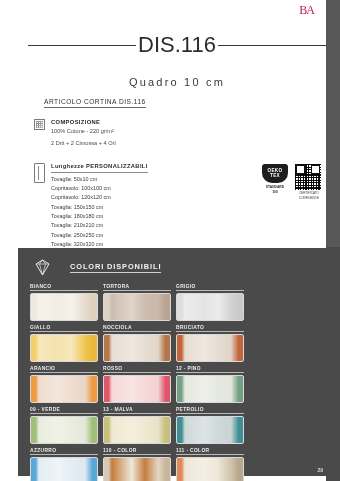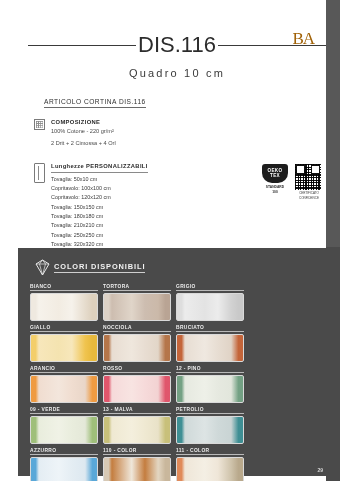--- a/index.html
+++ b/index.html
@@ -17,23 +17,23 @@
     position:absolute;top:0;right:0;width:14px;height:247px;
     background:#585858;
   }
   .right-bar-lower{
     position:absolute;top:247px;right:0;width:14px;height:234px;
     background:#4a4a4a;
   }
 
   
   .logo{
-    position:absolute;top:30px;right:26px;
+    position:absolute;top:4px;right:26px;
     font-family:"Liberation Serif", serif;
-    font-size:17px;letter-spacing:-1px;color:#a16207;
+    font-size:12px;letter-spacing:-1px;color:#be185d;
     line-height:1;
   }
 
   
   .title-wrap{
     position:absolute;top:32px;left:0;right:14px;
     text-align:center;
     padding-left:28px;
   }
   .title-row{
@@ -43,21 +43,21 @@
     position:absolute;top:13px;height:1px;background:#3a3a3a;
   }
   .rule-left{left:0;width:108px;}
   .rule-right{right:0;width:108px;}
   .title{
     font-size:22px;letter-spacing:0px;color:#2c2c2c;
     font-weight:400;line-height:26px;
   }
   .subtitle{
     font-size:11px;letter-spacing:2.2px;color:#3a3a3a;
-    margin-top:9px;
+    margin-top:18px;
   }
 
   
   .article{
     position:absolute;top:98px;left:44px;
     font-size:6.6px;letter-spacing:0.5px;color:#2f2f2f;
     border-bottom:0.7px solid #6a6a6a;
     padding-bottom:1.5px;
   }
 
@@ -124,21 +124,21 @@
   .qr::before{top:1px;left:1px;}
   .qr::after{top:1px;right:1px;}
   .qr-cap{font-size:3px;line-height:1.3;margin-top:1.5px;color:#3a3a3a;}
 
   
   .panel{
     position:absolute;left:18px;top:248px;width:308px;height:228px;
     background:#4a4a4a;
   }
   .panel-head{
-    display:flex;align-items:center;gap:1px;
+    display:flex;align-items:center;gap:17px;
     padding:10px 0 0 14px;
   }
   .gem{
     width:21px;height:19px;position:relative;
   }
   .gem svg{display:block;}
   .panel-title{
     color:#f2f2f2;font-size:7.4px;font-weight:bold;letter-spacing:0.9px;
     border-bottom:0.8px solid #cfcfcf;padding-bottom:1.5px;
   }

